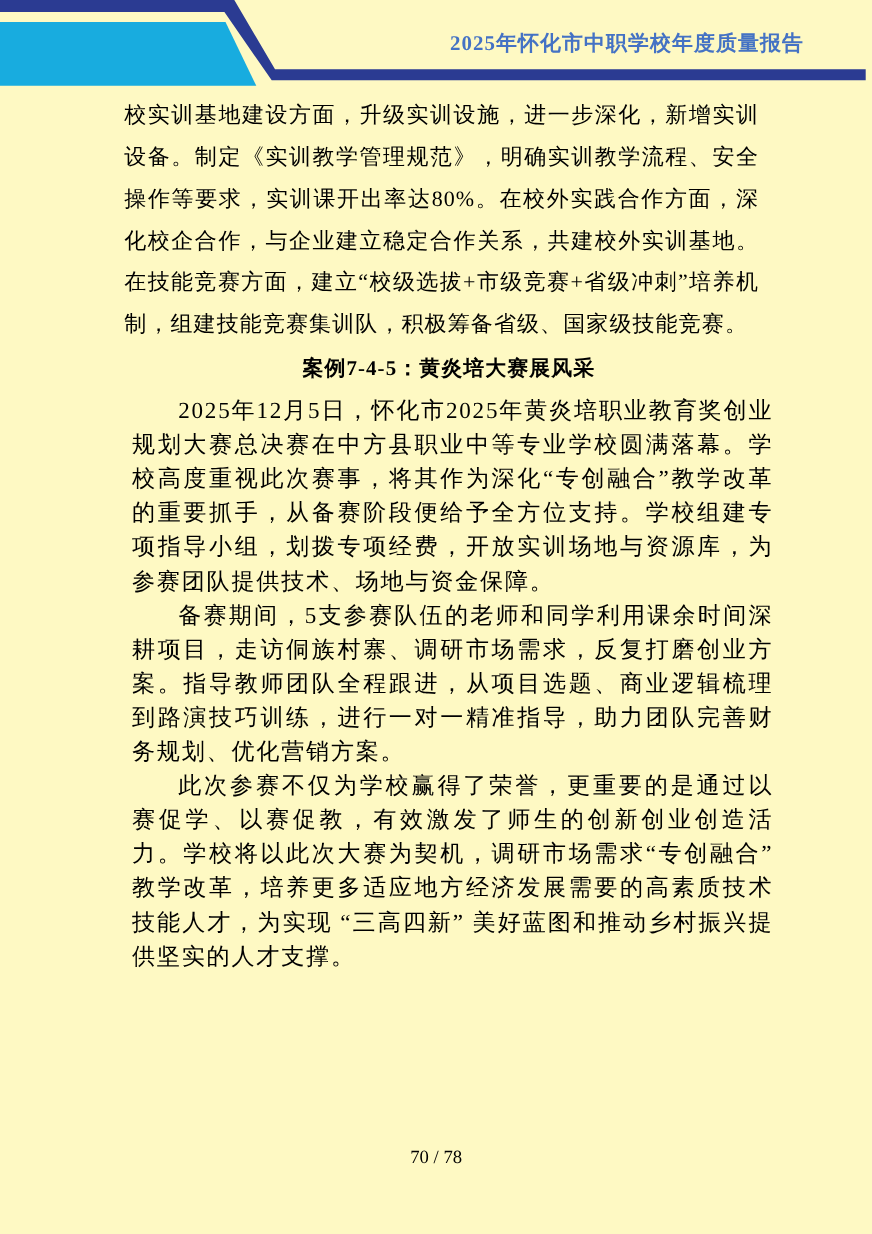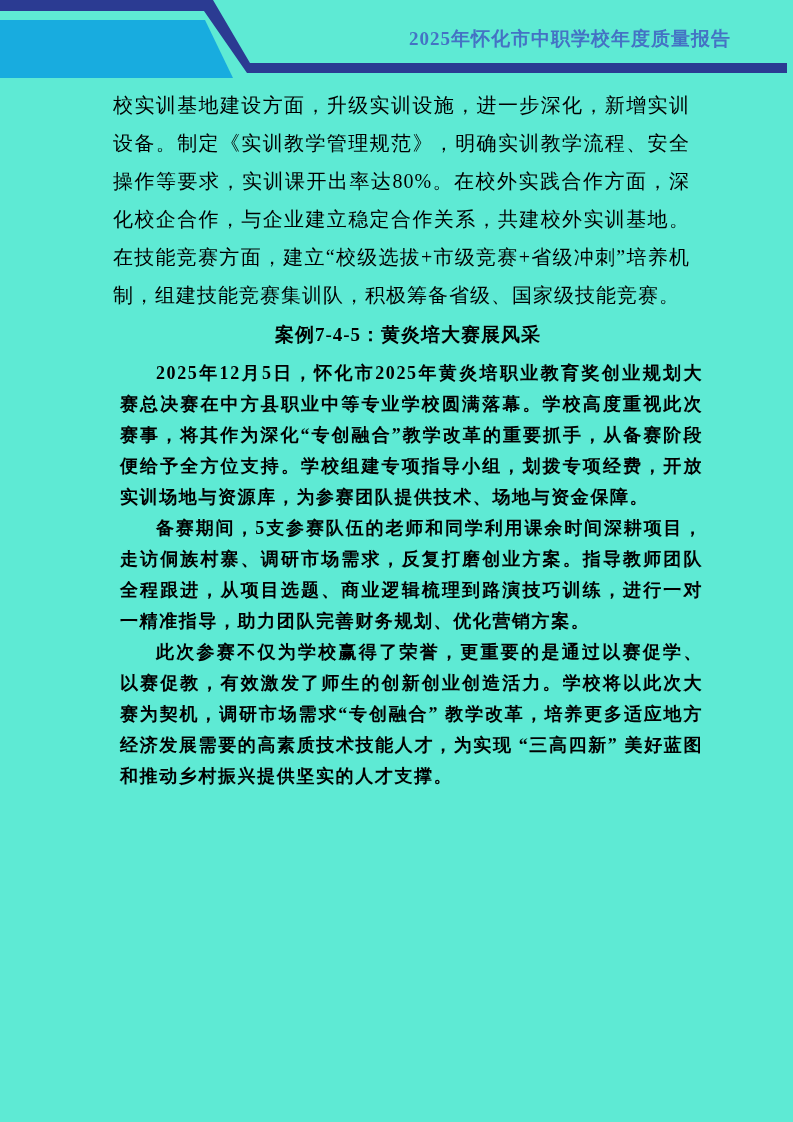--- a/index.html
+++ b/index.html
@@ -8,21 +8,21 @@
     width: 793px;
     height: 1122px;
     position: relative;
     font-family: "Liberation Serif", "DejaVu Serif", serif;
     color: #000000;
     overflow: hidden;
   }
   .page {
     position: absolute;
     inset: 0;
-    background: #5eead4;
+    background: #fef9c3;
   }
 
   
   .header {
     position: absolute;
     top: 0; left: 0;
     width: 793px;
     height: 90px;
   }
   .header svg { display: block; }
@@ -53,27 +53,26 @@
   }
   .case-heading {
     margin-top: 8px;
     margin-bottom: 10px;
     text-align: center;
     font-size: 19px;
     font-weight: bold;
     letter-spacing: 1px;
   }
   .case-paragraph {
-    font-size: 18px;
+    font-size: 21px;
     line-height: 31px;
     letter-spacing: 1.6px;
     text-align: justify;
     text-indent: 2em;
     margin-left: 7px;
-    font-weight: bold;
   }
 
   
   .footer {
     position: absolute;
     top: 1042px;
     left: 0;
     width: 100%;
     text-align: center;
     font-size: 17px;
@@ -96,14 +95,17 @@
   <div class="content">
     <p class="intro-paragraph">校实训基地建设方面，升级实训设施，进一步深化，新增实训设备。制定《实训教学管理规范》，明确实训教学流程、安全操作等要求，实训课开出率达80%。在校外实践合作方面，深化校企合作，与企业建立稳定合作关系，共建校外实训基地。在技能竞赛方面，建立“校级选拔+市级竞赛+省级冲刺”培养机制，组建技能竞赛集训队，积极筹备省级、国家级技能竞赛。</p>
 
     <h3 class="case-heading">案例7-4-5：黄炎培大赛展风采</h3>
 
     <p class="case-paragraph">2025年12月5日，怀化市2025年黄炎培职业教育奖创业规划大赛总决赛在中方县职业中等专业学校圆满落幕。学校高度重视此次赛事，将其作为深化“专创融合”教学改革的重要抓手，从备赛阶段便给予全方位支持。学校组建专项指导小组，划拨专项经费，开放实训场地与资源库，为参赛团队提供技术、场地与资金保障。</p>
     <p class="case-paragraph">备赛期间，5支参赛队伍的老师和同学利用课余时间深耕项目，走访侗族村寨、调研市场需求，反复打磨创业方案。指导教师团队全程跟进，从项目选题、商业逻辑梳理到路演技巧训练，进行一对一精准指导，助力团队完善财务规划、优化营销方案。</p>
     <p class="case-paragraph">此次参赛不仅为学校赢得了荣誉，更重要的是通过以赛促学、以赛促教，有效激发了师生的创新创业创造活力。学校将以此次大赛为契机，调研市场需求“专创融合” 教学改革，培养更多适应地方经济发展需要的高素质技术技能人才，为实现 “三高四新” 美好蓝图和推动乡村振兴提供坚实的人才支撑。</p>
   </div>
 
+  <div class="footer">
+    <span>70 / 78</span>
+  </div>
 
 </div>
 
 </body></html>

